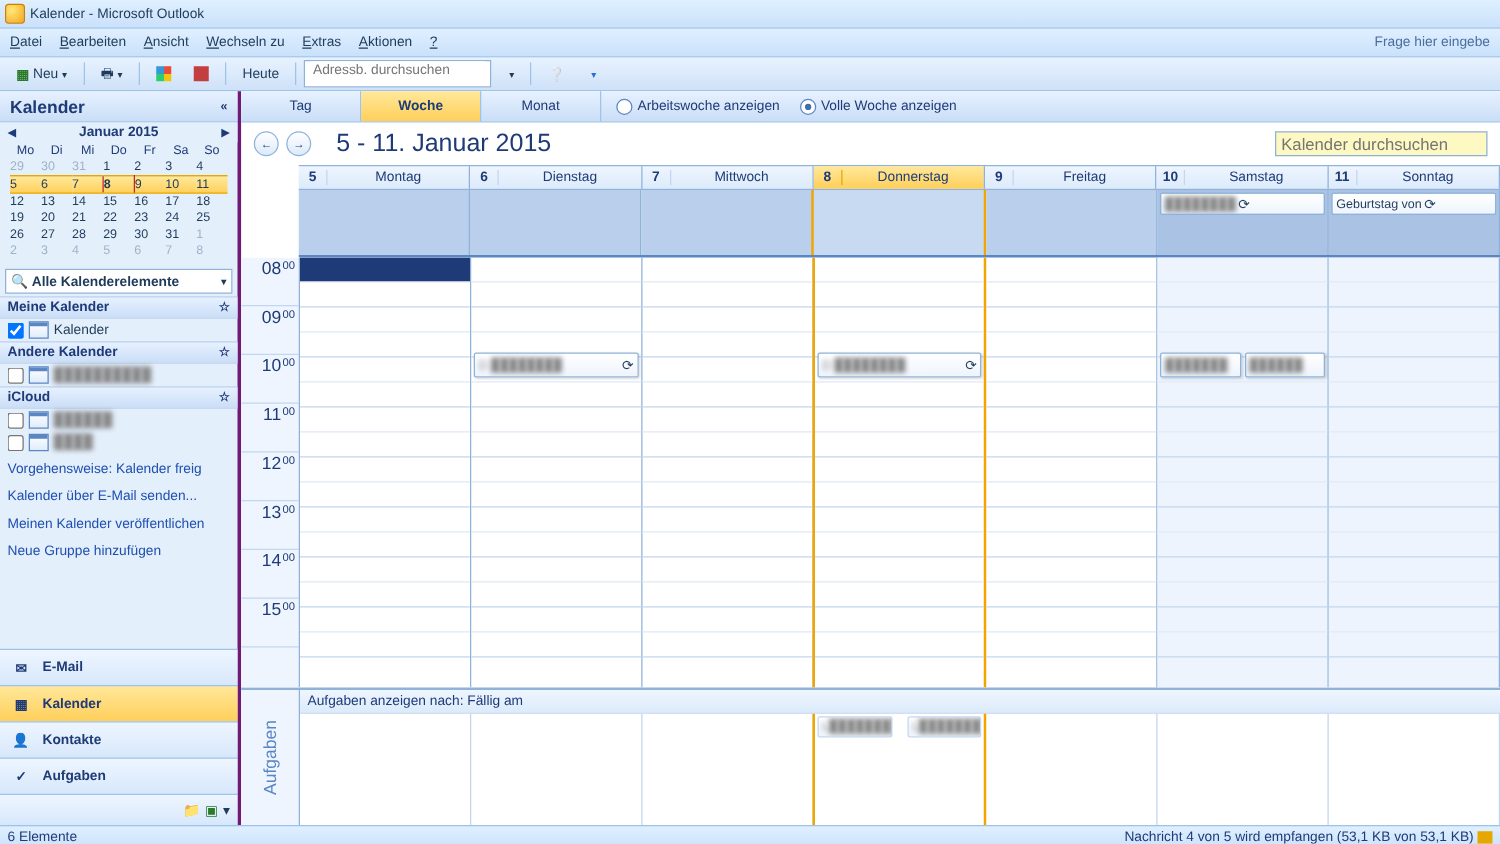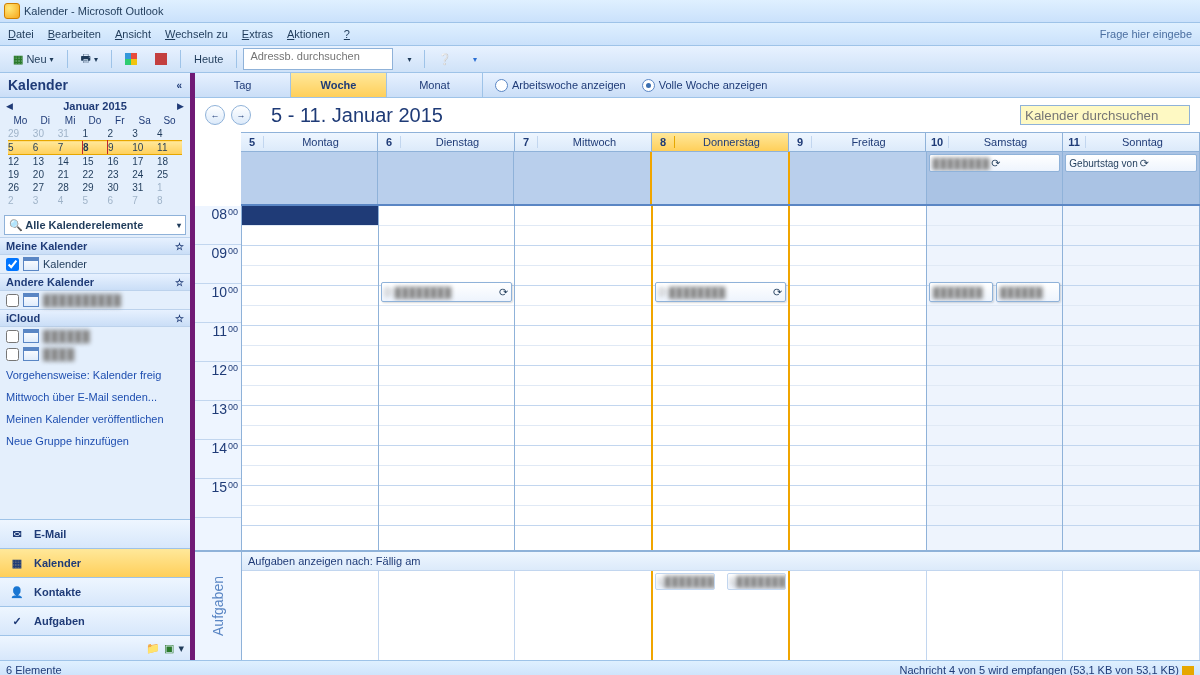--- a/index.html
+++ b/index.html
@@ -9,21 +9,21 @@
 .menubar .menus{display:flex;gap:14px}
 .menubar .menus span{cursor:default}
 .menubar .menus span u{text-decoration:underline}
 .toolbar{height:26px;background:linear-gradient(#e8f2ff,#cfe2f8);display:flex;align-items:center;padding:0 6px;border-bottom:1px solid #9ec3e8;gap:4px}
 .tbtn{display:flex;align-items:center;height:20px;padding:0 6px;border:1px solid transparent;border-radius:3px}
 .tbtn .drop{margin-left:3px;font-size:8px}
 .sep{width:1px;height:18px;background:#9ec3e8;margin:0 2px}
 .searchbox{display:flex;align-items:flex-start;height:20px;background:#fff;border:1px solid #8fb2d9;padding:0 4px;width:140px;color:#888}
 .searchbox input{border:none;outline:none;font-size:11px;width:100%;color:#333}
 .body{display:flex;height:calc(675px - 22px - 22px - 26px - 18px)}
-.sidebar{width:190px;background:#e4effc;border-right:5px solid #701a75;display:flex;flex-direction:column}
+.sidebar{width:190px;background:#e4effc;border-right:3px solid #701a75;display:flex;flex-direction:column}
 .side-header{height:24px;background:linear-gradient(#e7f1ff,#cadef7);border-bottom:1px solid #9ec3e8;display:flex;align-items:center;justify-content:space-between;padding:0 8px;color:#1f3b77;font-weight:bold;font-size:14px}
 .chev{font-size:10px;color:#1f3b77}
 .datenav{display:flex;align-items:center;justify-content:space-between;padding:2px 6px;background:#e4effc}
 .datenav .navbtn{color:#1f3b77;font-size:9px;cursor:default}
 .minical{font-size:10px;padding:0 8px 6px}
 .minical table{border-collapse:collapse;width:100%}
 .minical th{font-weight:normal;color:#1f3b77;padding:1px 0;text-align:center}
 .minical td{text-align:left;padding:1px 0;width:14.2%}
 .minical td.dim{color:#9fb3c8}
 .minical tr.hl td{background:linear-gradient(#ffe89a,#ffcf5a);border-top:1px solid #e6a700;border-bottom:1px solid #e6a700}
@@ -258,21 +258,21 @@
           <span class="blur">██████</span>
         </div>
         <div class="cal-item">
           <input type="checkbox" style="">
           <span class="cal-icon"></span>
           <span class="blur">████</span>
         </div>
       </div>
     <div class="links" id="links">
         <div>Vorgehensweise: Kalender freig</div>
-        <div>Mittwoch über E-Mail senden...</div>
+        <div>Kalender über E-Mail senden...</div>
         <div>Meinen Kalender veröffentlichen</div>
         <div>Neue Gruppe hinzufügen</div>
       </div>
     <div class="navpane" id="navpane">
         <div class="navbtn-big">
           <span class="ic">✉</span>
           <span>E-Mail</span>
         </div>
         <div class="navbtn-big active">
           <span class="ic">▦</span>

